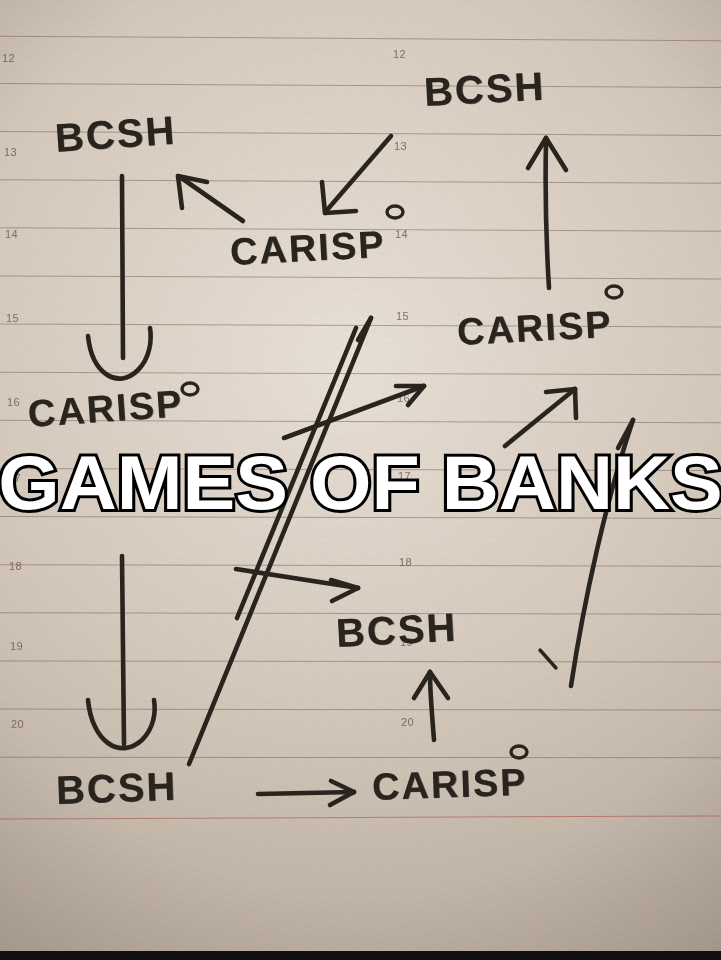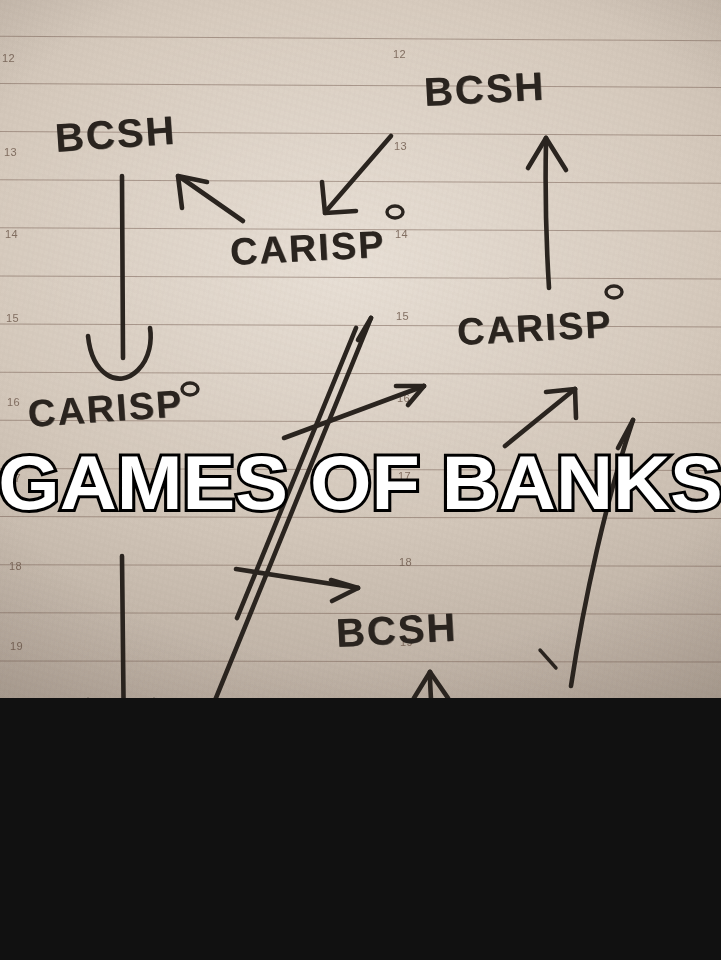--- a/index.html
+++ b/index.html
@@ -3,21 +3,21 @@
 <meta charset="utf-8">
 <style>
   html, body {
     margin: 0;
     padding: 0;
     background: #111;
   }
   #stage {
     position: relative;
     width: 721px;
-    height: 698px;
+    height: 951px;
     overflow: hidden;
     background: #c9bcae;
     font-family: "Liberation Sans", sans-serif;
   }
 
   
   #paper {
     position: absolute;
     inset: 0;
     background:

